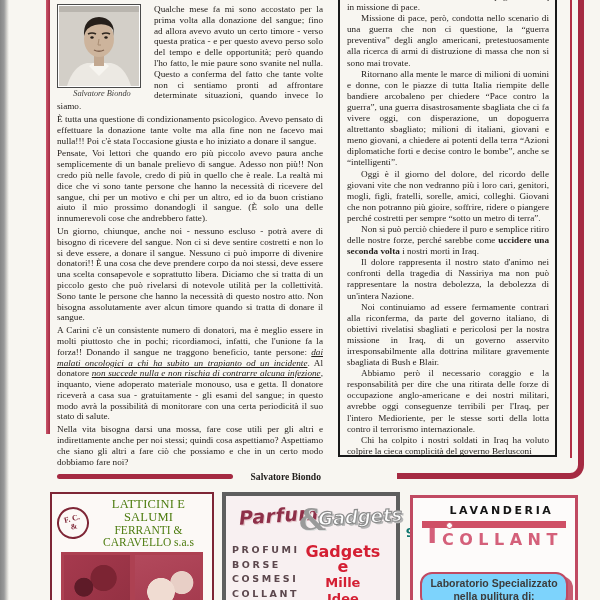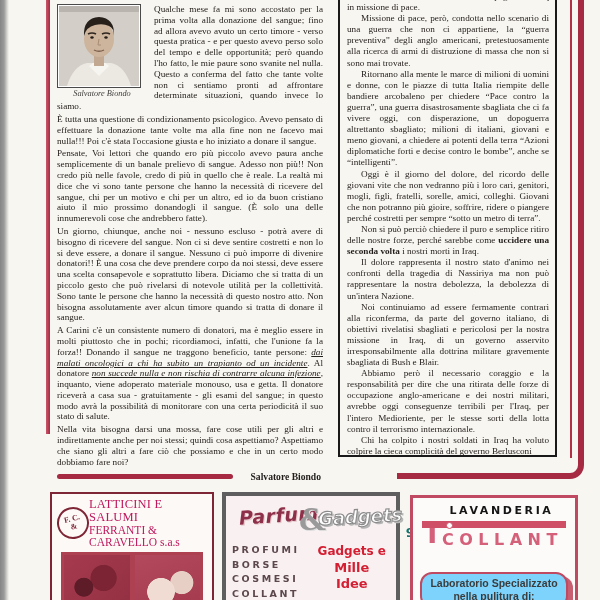--- a/index.html
+++ b/index.html
@@ -40,21 +40,21 @@
     border:2px solid #191919;box-sizing:border-box;padding:3px 6px 3px 7px;color:#211d1b;}
   .col-right p{font-size:9.2px;line-height:11.1px;text-align:justify;margin:0;}
   .col-right p.ind{text-indent:14px;}
   
   .ad{position:absolute;top:492px;background:#fcf9f6;box-sizing:border-box;}
   .ad1{left:50px;width:164px;height:140px;border:2px solid #7e2636;}
   .ad1-head{display:flex;align-items:center;padding:4px 4px 1px 5px;}
   .logo-circle{flex:0 0 auto;width:28px;height:28px;border:2px solid #7e2636;border-radius:50%;
     transform:rotate(-14deg);display:flex;flex-direction:column;align-items:center;
     justify-content:center;color:#7e2636;font-size:8px;line-height:8px;font-weight:bold;}
-  .ad1-titles{flex:1;text-align:left;color:#be185d;}
+  .ad1-titles{flex:1;text-align:center;color:#4d7c0f;}
   .ad1-t1{font-size:12.5px;line-height:13px;letter-spacing:.2px;}
   .ad1-t2{font-size:11.5px;line-height:12px;}
   .ad1-photos{margin:3px 9px;border:3px solid #ad4152;display:flex;height:92px;}
   .ph{flex:1;}
   .ph-left{background:
      radial-gradient(circle at 30% 35%, #5e1b28 0 12%, transparent 13%),
      radial-gradient(circle at 60% 25%, #7c2433 0 16%, transparent 17%),
      radial-gradient(circle at 25% 70%, #d9909d 0 14%, transparent 15%),
      radial-gradient(circle at 70% 65%, #e7b9b3 0 12%, transparent 13%),
      radial-gradient(circle at 50% 85%, #6d2030 0 18%, transparent 19%),
@@ -74,21 +74,21 @@
   .brand .amp{position:absolute;left:73px;top:6px;font-family:"DejaVu Serif",serif;
     font-weight:900;font-size:30px;color:#9a9a9a;text-shadow:1px 1px 0 #ddd;}
   .brand .gadgets{position:absolute;left:92px;top:10px;font-family:"DejaVu Sans",sans-serif;
     font-style:italic;font-weight:900;font-size:18px;color:#fdfdfd;
     -webkit-text-stroke:1.1px #8a8a8a;text-shadow:2px 2px 0 #b5b5b5;transform:rotate(-3deg);}
   .ad2-body{display:flex;justify-content:space-between;padding:3px 10px 0 6px;}
   .products div{font-family:"DejaVu Sans",sans-serif;font-weight:800;font-size:9.5px;
     letter-spacing:2.6px;color:#5c474d;line-height:14.5px;}
   .tagline{text-align:center;color:#d41f33;font-family:"DejaVu Sans",sans-serif;
     font-weight:800;padding-top:1px;}
-  .tagline .tg1{font-size:12px;line-height:15px;}
+  .tagline .tg1{font-size:16px;line-height:15px;}
   .tagline .tg2{font-size:13px;line-height:17px;}
   .tagline .tg3{font-size:13px;line-height:16px;}
   .ad3{left:410px;top:495px;width:168px;height:140px;border:3px solid #c04a62;background:#fdfbfa;}
   .lav{text-align:center;font-family:"DejaVu Sans",sans-serif;font-weight:900;
     font-size:11px;letter-spacing:2.6px;color:#151515;margin-top:6px;margin-left:15px;}
   .taormina-row{position:relative;margin:4px 9px 0 9px;height:29px;}
   .t-bar{position:absolute;left:0;right:0;top:0;height:7px;background:#cf5066;z-index:2;}
   .t-initial{position:absolute;left:1px;top:-3px;z-index:1;font-family:"DejaVu Sans",sans-serif;
     font-weight:900;font-size:27px;color:#d4607a;}
   .t-dot{position:absolute;left:24px;top:1px;width:5px;height:5px;border-radius:50%;
@@ -133,21 +133,21 @@
   <p>È tutta una questione di condizionamento psicologico. Avevo pensato di effettuare la donazione tante volte ma alla fine non ne facevo mai nulla!!! Poi c'è stata l'occasione giusta e ho iniziato a donare il sangue.</p>
   <p>Pensate, Voi lettori che quando ero più piccolo avevo paura anche semplicemente di un banale prelievo di sangue. Adesso non più!! Non credo più nelle favole, credo di più in quello che è reale. La realtà mi dice che vi sono tante persone che hanno la necessità di ricevere del sangue, chi per un motivo e chi per un altro, ed io da buon cristiano aiuto il mio prossimo donandogli il sangue. (È solo una delle innumerevoli cose che andrebbero fatte).</p>
   <p>Un giorno, chiunque, anche noi - nessuno escluso - potrà avere di bisogno di ricevere del sangue. Non ci si deve sentire costretti e non lo si deve essere, a donare il sangue. Nessuno ci può imporre di divenire donatori!! È una cosa che deve prendere corpo da noi stessi, deve essere una scelta consapevole e soprattutto libera. Diciamo che si tratta di un piccolo gesto che può rivelarsi di notevole utilità per la collettività. Sono tante le persone che hanno la necessità di questo nostro atto. Non bisogna assolutamente aver alcun timore quando si tratta di donare il sangue.</p>
   <p><span>A Carini c'è un consistente numero di donatori, ma è meglio essere in molti piuttosto che in pochi; ricordiamoci, infatti, che l'unione fa la forza!! Donando il sangue ne traggono beneficio, tante persone: </span><span class="iu">dai malati oncologici a chi ha subito un trapianto od un incidente</span><span>. Al donatore </span><span class="iu">non succede nulla e non rischia di contrarre alcuna infezione</span><span>, inquanto, viene adoperato materiale monouso, usa e getta. Il donatore riceverà a casa sua - gratuitamente - gli esami del sangue; in questo modo avrà la possibilità di monitorare con una certa periodicità il suo stato di salute.</span></p>
   <p>Nella vita bisogna darsi una mossa, fare cose utili per gli altri e indirettamente anche per noi stessi; quindi cosa aspettiamo? Aspettiamo che siano gli altri a fare ciò che possiamo e che in un certo modo dobbiamo fare noi?</p>
   <div class="signature">Salvatore Biondo</div>
 </div>
 
 <div class="col-right">
   <p>maniera vile e crudele mentre erano impegnati in Iraq in missione di pace.</p>
-  <p class="ind">Missione di pace, però, condotta  nello scenario di una guerra che non ci appartiene, la “guerra preventiva” degli anglo americani, pretestuosamente alla ricerca di armi di distruzione di massa che non si sono mai trovate.</p>
+  <p class="ind">Missione di pace, però, condotta  nello scenario di una guerra che non ci questione, la “guerra preventiva” degli anglo americani, pretestuosamente alla ricerca di armi di distruzione di massa che non si sono mai trovate.</p>
   <p class="ind">Ritornano alla mente le marce di milioni di uomini e donne, con le piazze di tutta Italia riempite delle bandiere arcobaleno per chiedere “Pace contro la guerra”, una guerra disastrosamente sbagliata che ci fa vivere oggi, con disperazione, un dopoguerra altrettanto sbagliato; milioni di italiani, giovani e meno giovani, a chiedere ai potenti della terra “Azioni diplomatiche forti e decise contro le bombe”, anche se “intelligenti”.</p>
   <p class="ind">Oggi è il giorno del dolore, del ricordo delle giovani vite che non vedranno più i loro cari, genitori, mogli, figli, fratelli, sorelle, amici, colleghi. Giovani che non potranno più gioire, soffrire, ridere o piangere perché costretti per sempre “sotto un metro di terra”.</p>
   <p class="ind"><span>Non si può perciò chiedere il puro e semplice ritiro delle nostre forze, perché sarebbe come </span><span class="b">uccidere una seconda volta</span><span> i nostri morti in Iraq.</span></p>
   <p class="ind">Il dolore rappresenta il nostro stato d'animo nei confronti della tragedia di Nassiriya ma non può rappresentare la nostra debolezza, la debolezza di un'intera Nazione.</p>
   <p class="ind">Noi continuiamo ad essere fermamente contrari alla riconferma, da parte del governo italiano, di obiettivi rivelatisi sbagliati e pericolosi per la nostra missione in Iraq, di un governo asservito irresponsabilmente alla dottrina militare gravemente sbagliata di Bush e Blair.</p>
   <p class="ind">Abbiamo però il necessario coraggio e la responsabilità per dire che una ritirata delle forze di occupazione anglo-americane e dei nostri militari, avrebbe oggi conseguenze terribili per l'Iraq, per l'intero Medioriente,  per le stesse sorti della lotta contro il terrorismo internazionale.</p>
   <p class="ind">Chi ha colpito i nostri soldati in Iraq ha voluto colpire la  cieca complicità del governo Berlusconi</p>
 </div>
 
 <div class="footer-bar-left"></div>

